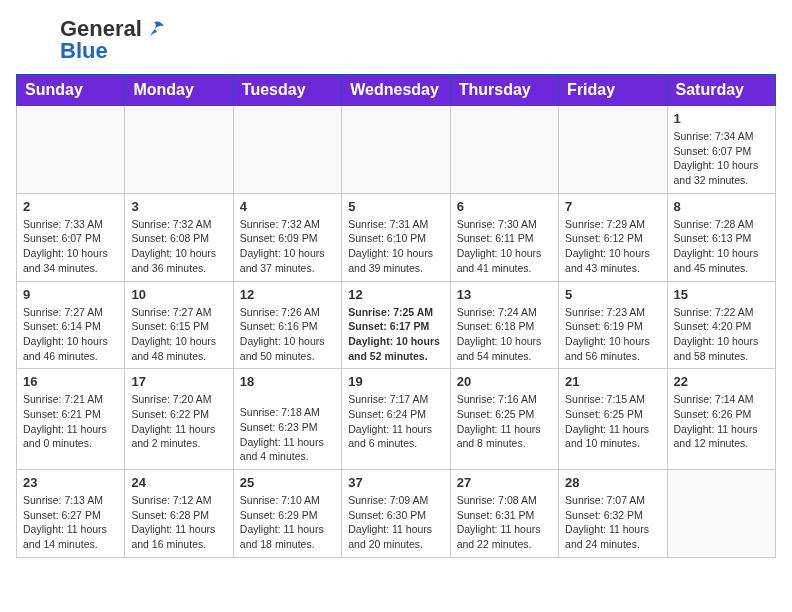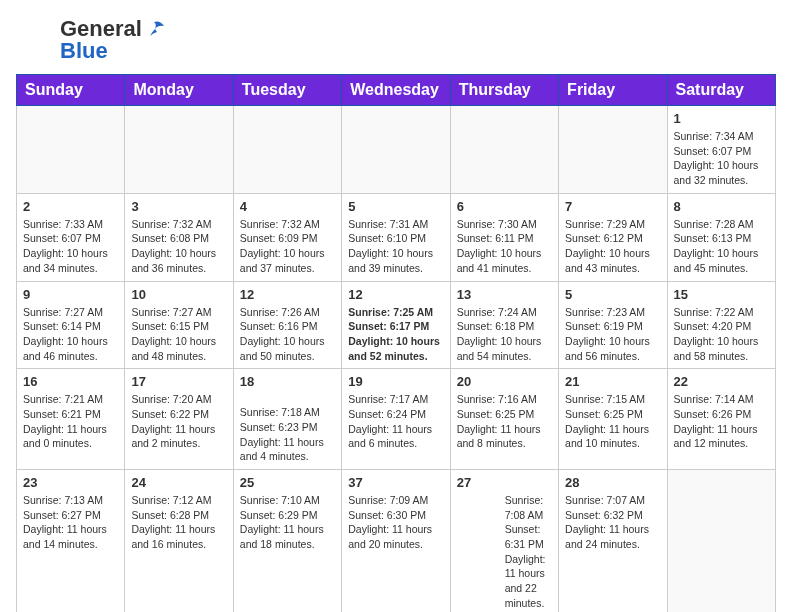--- a/index.html
+++ b/index.html
@@ -272,21 +272,21 @@
 Daylight: 11 hours and 18 minutes.</div>
         </td>
         <td>
           <span class="day-number">37</span>
           <div class="day-info" style="white-space: pre-line;">Sunrise: 7:09 AM
 Sunset: 6:30 PM
 Daylight: 11 hours and 20 minutes.</div>
         </td>
         <td>
           <span class="day-number">27</span>
-          <div class="day-info" style="white-space: pre-line; margin-left: 48px;">Sunrise: 7:08 AM
+          <div class="day-info" style="white-space: pre-line;">Sunrise: 7:08 AM
 Sunset: 6:31 PM
 Daylight: 11 hours and 22 minutes.</div>
         </td>
         <td>
           <span class="day-number">28</span>
           <div class="day-info" style="white-space: pre-line;">Sunrise: 7:07 AM
 Sunset: 6:32 PM
 Daylight: 11 hours and 24 minutes.</div>
         </td>
         <td class="empty"></td>

